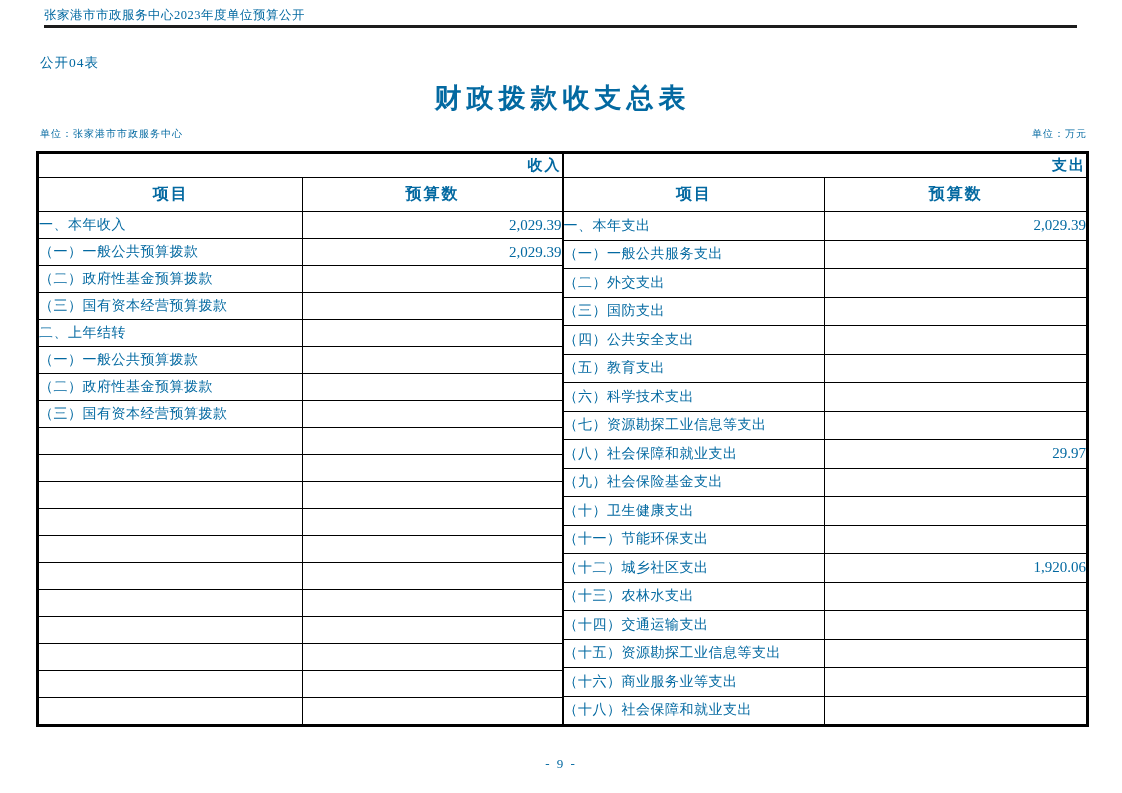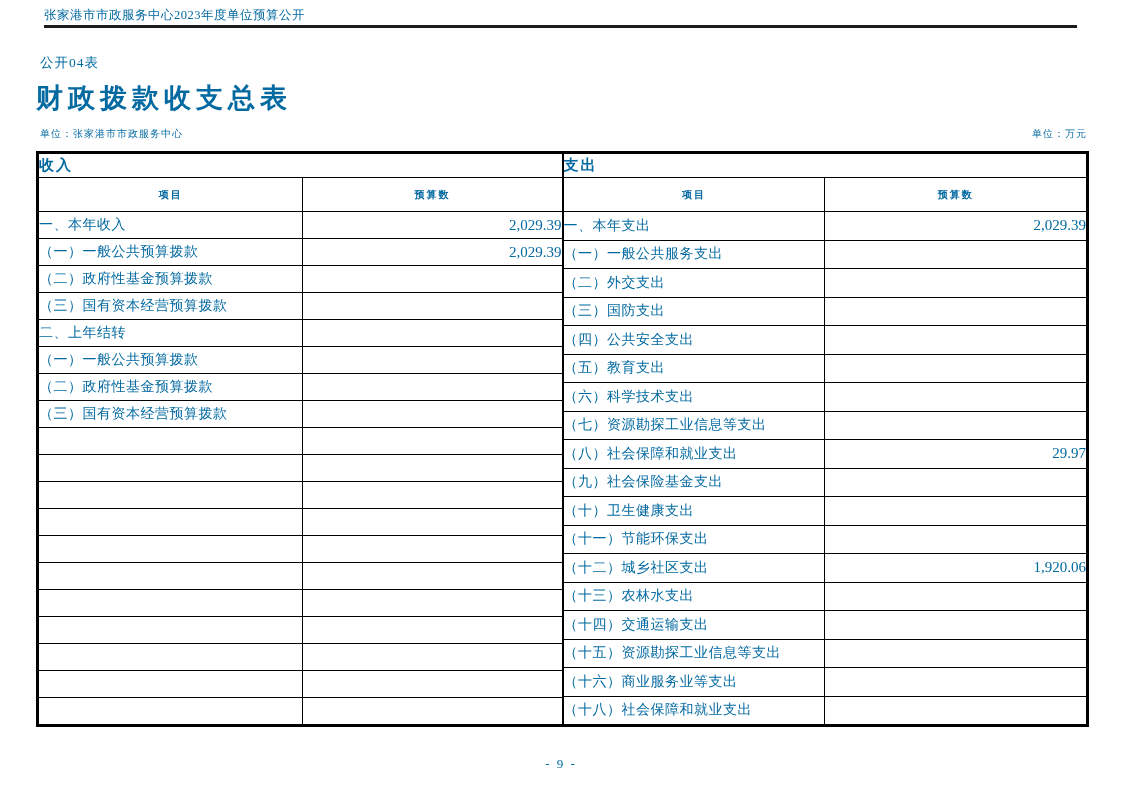--- a/index.html
+++ b/index.html
@@ -34,20 +34,21 @@
     top: 54px;
     font-size: 13.5px;
     letter-spacing: 1px;
   }
   .title {
     position: absolute;
     left: 36px;
     top: 80px;
     width: 1053px;
     margin: 0;
+    text-align: center;
     font-size: 27px;
     font-weight: bold;
     letter-spacing: 5px;
     white-space: nowrap;
   }
   .unit-row {
     position: absolute;
     left: 40px;
     top: 127px;
     width: 1047px;
@@ -75,25 +76,25 @@
     border: 1px solid #000;
     padding: 0;
     box-sizing: border-box;
     overflow: hidden;
   }
   th.sec {
     height: 24px;
     font-size: 15px;
     font-weight: bold;
     letter-spacing: 2px;
-    text-align: left;
+    text-align: right;
   }
   th.colh {
     height: 34px;
-    font-size: 10px;
+    font-size: 16px;
     font-weight: bold;
     letter-spacing: 2px;
     text-align: center;
     border-bottom-width: 2px;
   }
   tbody tr { height: 27px; }
   td.item {
     font-size: 14px;
     letter-spacing: 0.5px;
     text-align: left;

